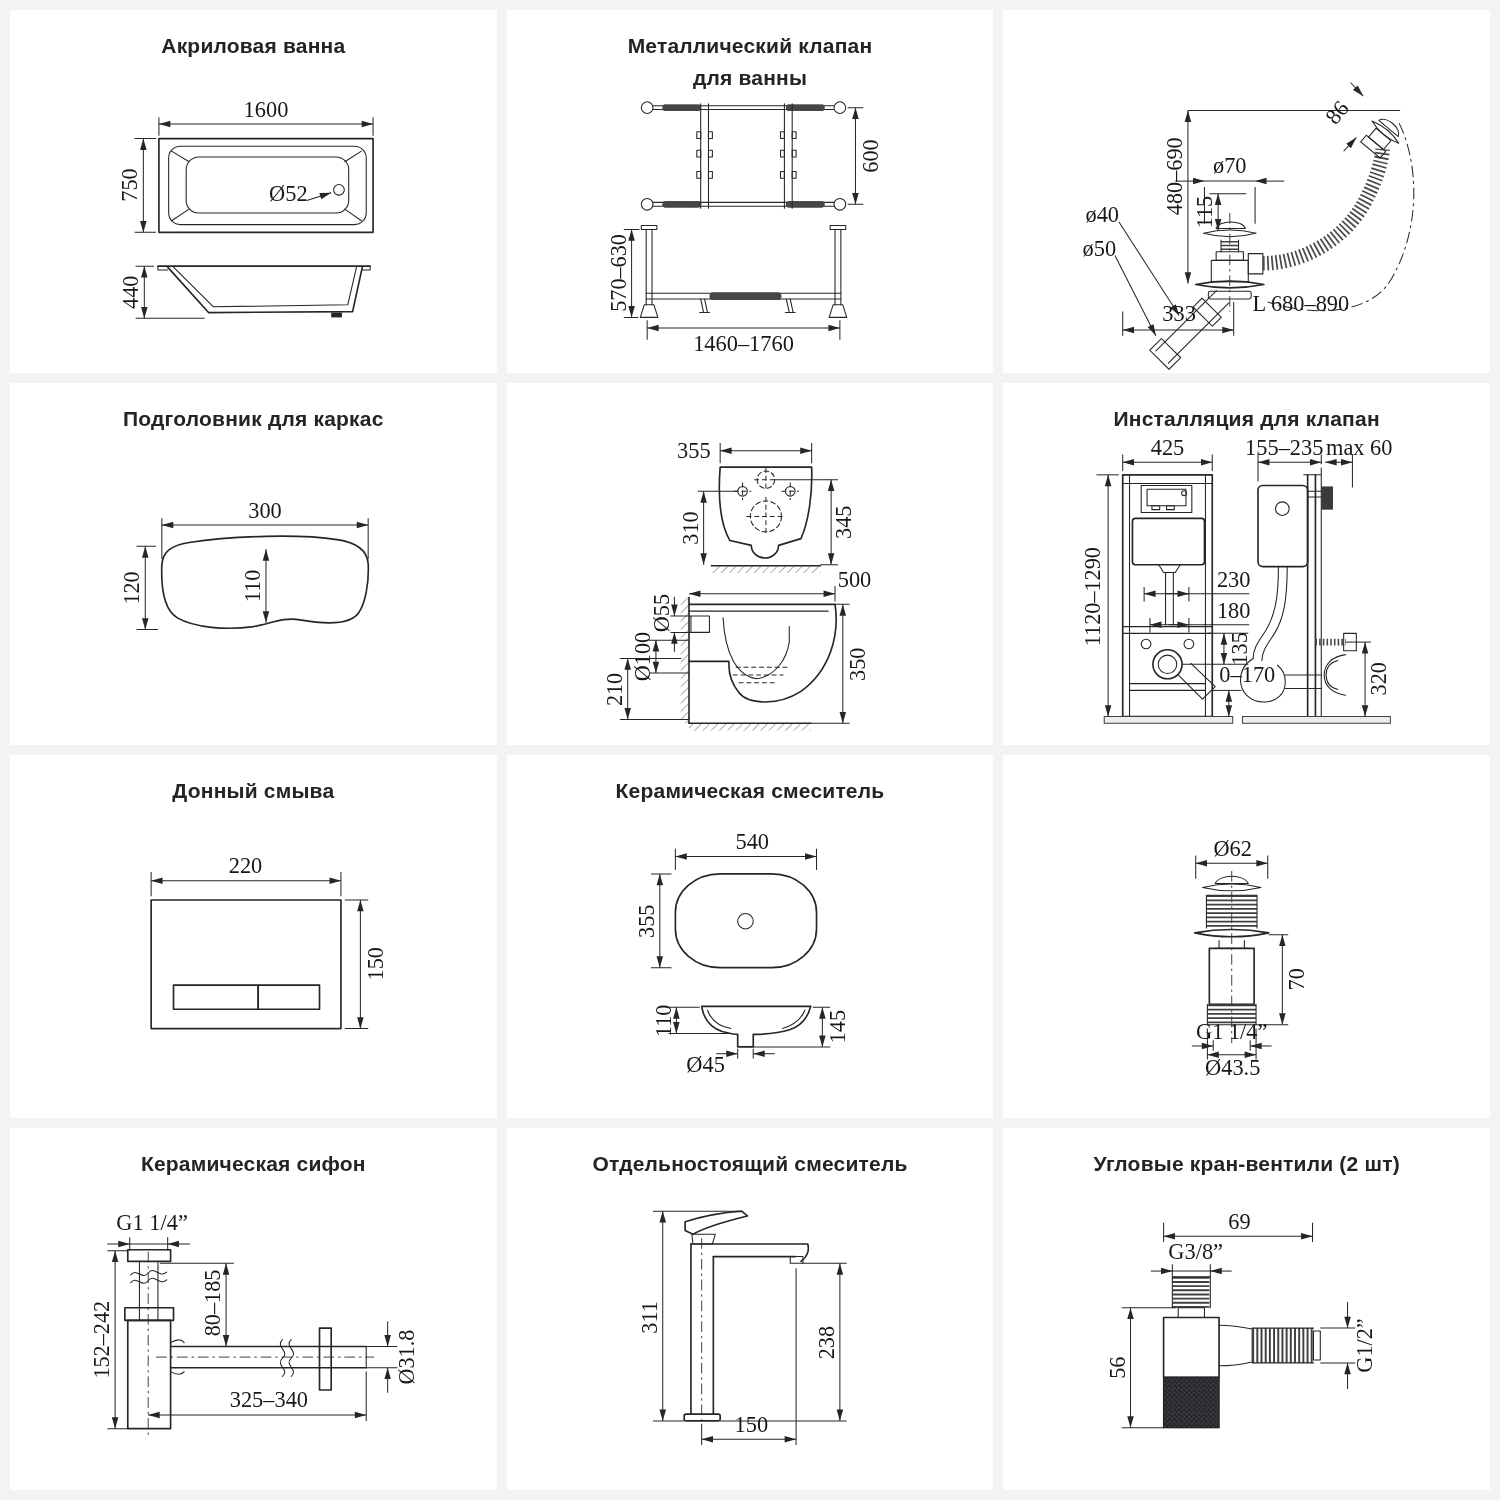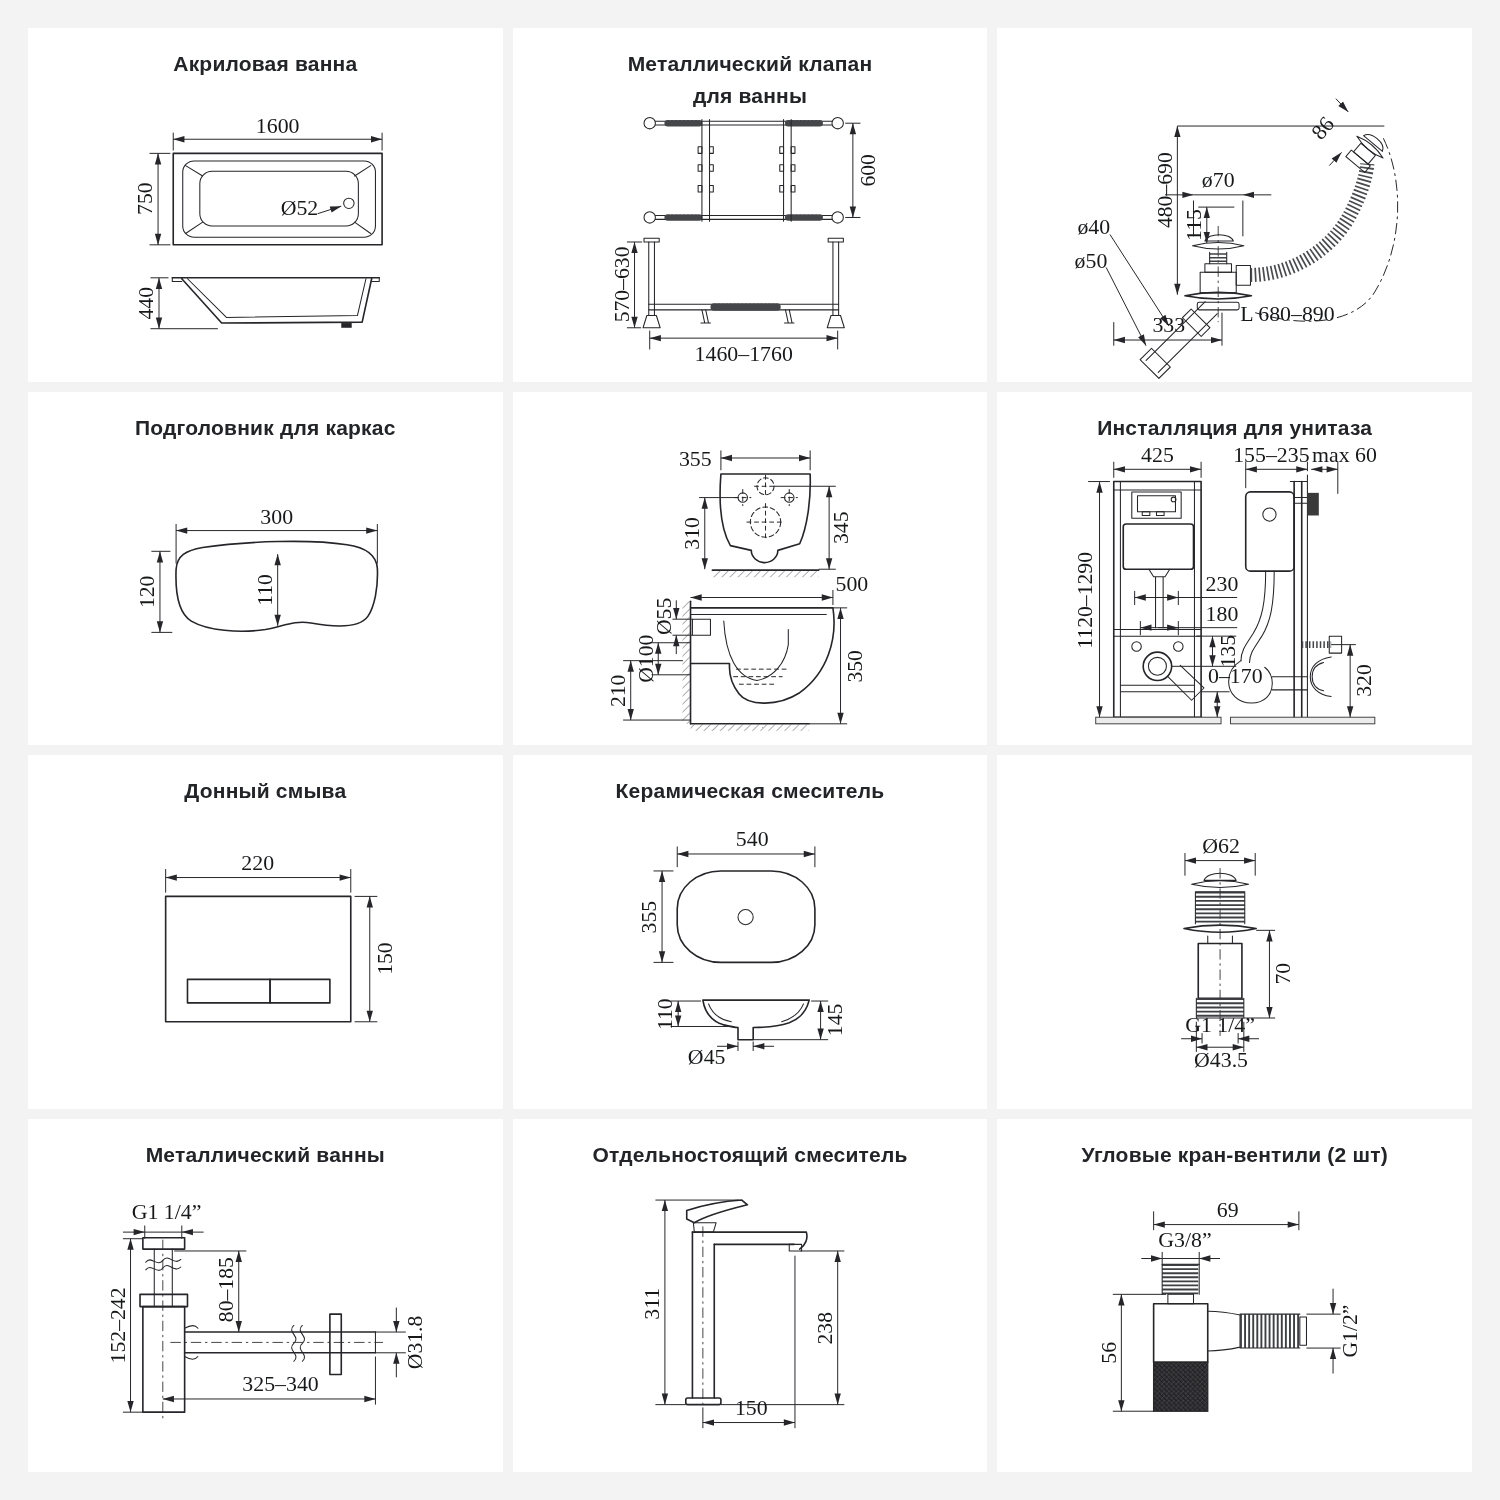--- a/index.html
+++ b/index.html
@@ -1,16 +1,16 @@
 <!DOCTYPE html>
 <html><head>
 <meta charset="utf-8">
 <style>
   html,body{margin:0;padding:0;background:#f2f3f2;}
-  .page{width:1500px;height:1500px;box-sizing:border-box;padding:28px;
+  .page{width:1500px;height:1500px;box-sizing:border-box;padding:10px;
         display:grid;grid-template-columns:repeat(3,1fr);grid-template-rows:repeat(4,1fr);
         gap:10px;background:#f2f3f2;}
   .card{background:#ffffff;position:relative;overflow:hidden;}
   .title{position:absolute;top:20px;left:10px;right:10px;text-align:center;z-index:2;
          font:bold 21px "Liberation Sans",sans-serif;color:#222428;line-height:1.5;
          white-space:pre-line;letter-spacing:.2px;}
   svg.draw{position:absolute;inset:0;width:100%;height:100%;}
   .o{fill:none;stroke:#26262a;stroke-width:1.7;stroke-linecap:round;stroke-linejoin:round}
   .o2{fill:none;stroke:#26262a;stroke-width:1.1;stroke-linecap:round;stroke-linejoin:round}
   .d{fill:none;stroke:#26262a;stroke-width:1.05}
@@ -232,21 +232,21 @@
         <line class="d" x1="124" y1="285" x2="124" y2="348" marker-start="url(#ar)" marker-end="url(#ar)"></line>
         <text class="t" transform="rotate(-90 118 317)" x="118" y="317">210</text>
         <path class="d" d="M337,229 H352 M312,352 H352"></path>
         <line class="d" x1="345" y1="229" x2="345" y2="352" marker-start="url(#ar)" marker-end="url(#ar)"></line>
         <text class="t" transform="rotate(-90 368 291)" x="368" y="291">350</text>
       </g>
     </svg>
   </div>
 
   <div class="card">
-    <div class="title">Инсталляция для унитаза</div>
+    <div class="title">Инсталляция для клапан</div>
     <svg class="draw" viewBox="0 0 500 375" preserveAspectRatio="none">
       <g>
         <rect class="o" x="123" y="95" width="92" height="250"></rect>
         <path class="o2" d="M130,95 V345 M208,95 V345 M123,104 H215"></path>
         <rect class="o2" x="142" y="106" width="52" height="28"></rect>
         <rect class="o2" x="148" y="110" width="40" height="17"></rect>
         <circle class="o2" cx="186" cy="114" r="2.5"></circle>
         <path class="o2" d="M153,127 h8 v4 h-8 z M168,127 h8 v4 h-8 z"></path>
         <rect class="o" x="133" y="140" width="74" height="48" rx="3"></rect>
         <path class="o2" d="M160,188 L165,196 H177 L182,188 M167,196 V250 M175,196 V250"></path>
@@ -383,21 +383,21 @@
         <line class="d" x1="194" y1="301" x2="216" y2="301" marker-end="url(#ar)"></line>
         <line class="d" x1="276" y1="301" x2="254" y2="301" marker-end="url(#ar)"></line>
         <path class="d" d="M210,283 V315 M260,283 V315"></path>
         <line class="d" x1="210" y1="310" x2="260" y2="310" marker-start="url(#ar)" marker-end="url(#ar)"></line>
         <text class="t" x="236" y="331">Ø43.5</text>
       </g>
     </svg>
   </div>
 
   <div class="card">
-    <div class="title">Металлический ванны</div>
+    <div class="title">Керамическая сифон</div>
     <svg class="draw" viewBox="0 0 500 375" preserveAspectRatio="none">
       <g>
         <line class="cl" x1="142" y1="128" x2="142" y2="318"></line>
         <line class="cl" x1="150" y1="237" x2="374" y2="237"></line>
         <rect class="o" x="121" y="126" width="44" height="12"></rect>
         <path class="o2" d="M133,138 V186 M152,138 V186"></path>
         <path class="o2" d="M124,152 C130,144 136,158 142,150 C148,142 154,156 161,149 M124,160 C130,152 136,166 142,158 C148,150 154,164 161,157"></path>
         <rect class="o" x="118" y="186" width="50" height="13"></rect>
         <path class="o2" d="M133,186 V199 M152,186 V199"></path>
         <rect class="o" x="121" y="199" width="44" height="112"></rect>

